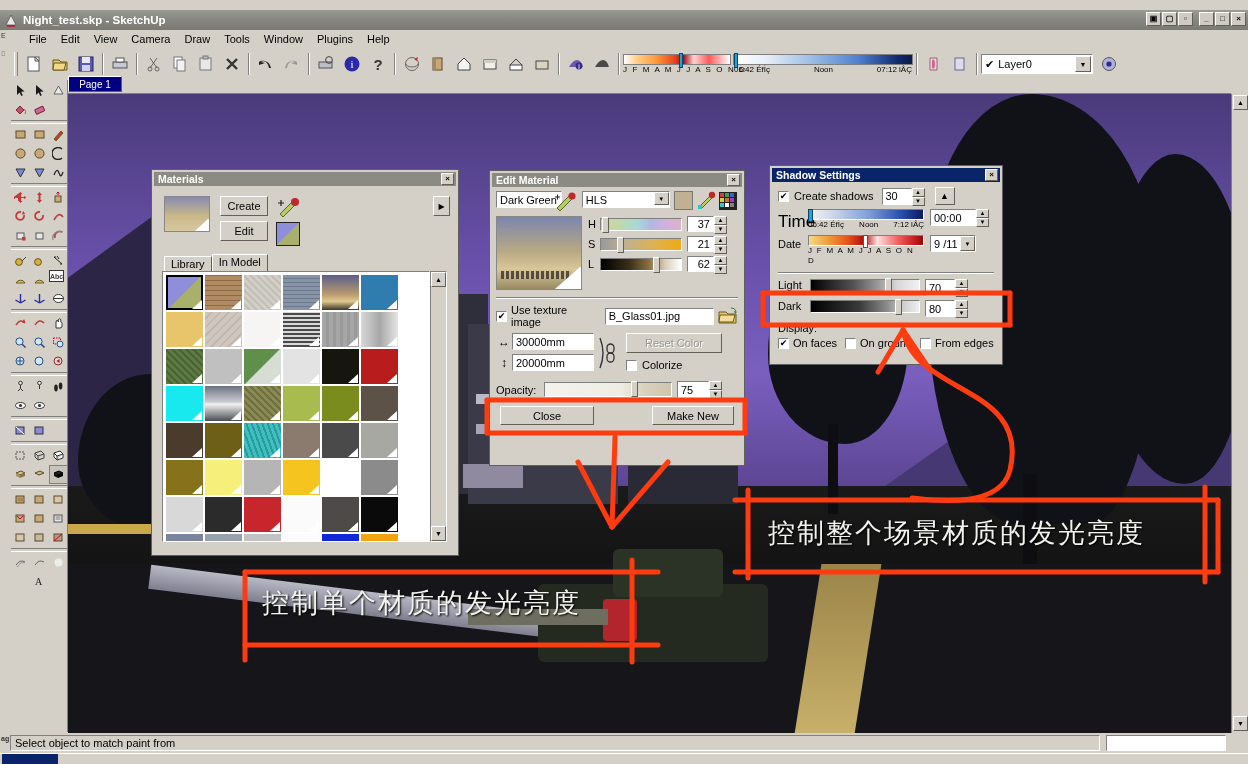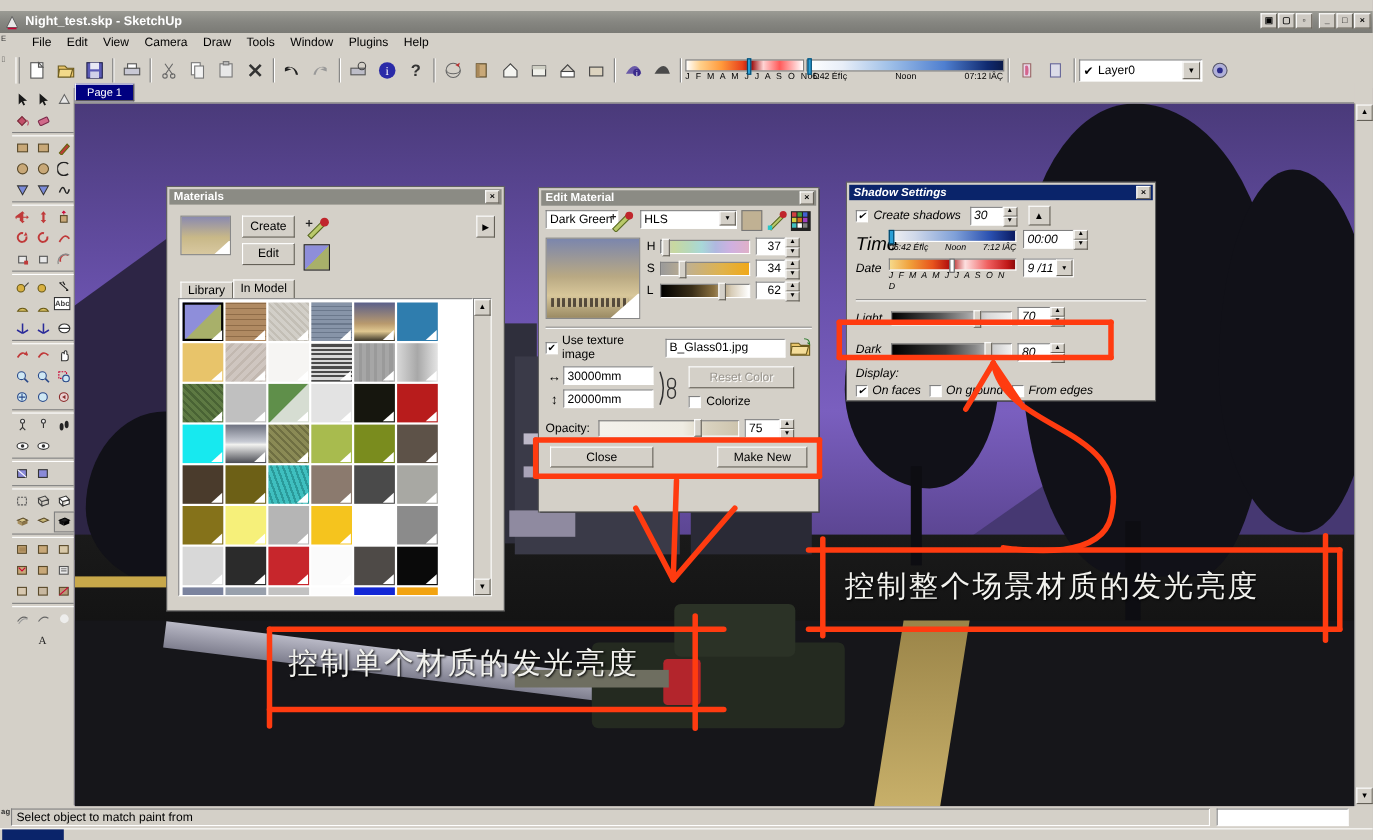--- a/index.html
+++ b/index.html
@@ -1086,21 +1086,21 @@
               <div>▲</div>
                 <div>▼</div>
             </div>
           </div>
 
           <div style="display:flex;align-items:center;margin-bottom:4px;">
             <span style="width:12px;font-size:11px;">S</span>
             <div class="slider-track" style="width:82px;height:13px;background:linear-gradient(90deg,#9a9a9a 0%,#c0b090 30%,#e0b24a 70%,#f0a818 100%);">
               <div class="slider-thumb" style="left:16px;"></div>
             </div>
-            <div class="field" style="width:27px;height:16px;margin-left:5px;justify-content:flex-end;">34</div>
+            <div class="field" style="width:27px;height:16px;margin-left:5px;justify-content:flex-end;">21</div>
             <div class="spin" style="height:16px;">
               <div>▲</div>
                 <div>▼</div>
             </div>
           </div>
 
           <div style="display:flex;align-items:center;">
             <span style="width:12px;font-size:11px;">L</span>
             <div class="slider-track" style="width:82px;height:13px;background:linear-gradient(90deg,#000 0%,#3a2e18 35%,#8a7040 60%,#d8cdb8 80%,#fff 100%);">
               <div class="slider-thumb" style="left:52px;"></div>
@@ -1168,21 +1168,21 @@
         </div>
       </div>
 
       <div style="display:flex;justify-content:space-between;margin-top:8px;padding:0 4px;">
         <div class="btn" style="width:94px;height:19px;">Close</div>
         <div class="btn" style="width:82px;height:19px;">Make New</div>
       </div>
     </div>
   </div>
 
-  <div class="dlg" style="left:770px; top:166px; width:280px; height:198px;font-style:italic;">
+  <div class="dlg" style="left:770px; top:166px; width:232px; height:198px;">
     <div class="dlg-title blue">
       <span>Shadow Settings</span>
       <span class="dlg-x">×</span>
     </div>
     <div class="dlg-body" style="height:182px;padding:5px 6px;">
 
       <div style="display:flex;align-items:center;">
         <span class="chk-box">✔</span>
         <span style="margin-left:5px;font-size:11px;">Create shadows</span>
         <div class="field" style="width:30px;height:17px;margin-left:8px;">30</div>
@@ -1223,21 +1223,21 @@
         <div class="field" style="width:46px;height:17px;margin-left:6px;position:relative;padding-right:16px;">
           <span>9 /11</span>
           <span style="position:absolute;right:0px;top:0px;width:15px;height:15px;background:#d4d0c8;
                        border:1px solid #fff;border-right-color:#646057;border-bottom-color:#646057;
                        font-size:6px;line-height:14px;text-align:center;">▼</span>
         </div>
       </div>
 
       <div style="height:2px;border-top:1px solid #808080;border-bottom:1px solid #fff;margin:6px 0 5px 0;"></div>
 
-      <div style="display:flex;align-items:flex-end;margin-bottom:16px;">
+      <div style="display:flex;align-items:flex-start;margin-bottom:4px;">
         <span style="font-size:11px;width:32px;">Light</span>
         <div class="slider-track" style="width:110px;height:13px;background:linear-gradient(90deg,#000 0%,#555 40%,#9a9a9a 62%,#d8d8d8 80%,#f2f2f2 100%);">
           <div class="slider-thumb" style="left:74px;"></div>
         </div>
         <div class="field" style="width:30px;height:17px;margin-left:5px;">70</div>
         <div class="spin" style="height:17px;">
           <div>▲</div>
             <div>▼</div>
         </div>
       </div>

